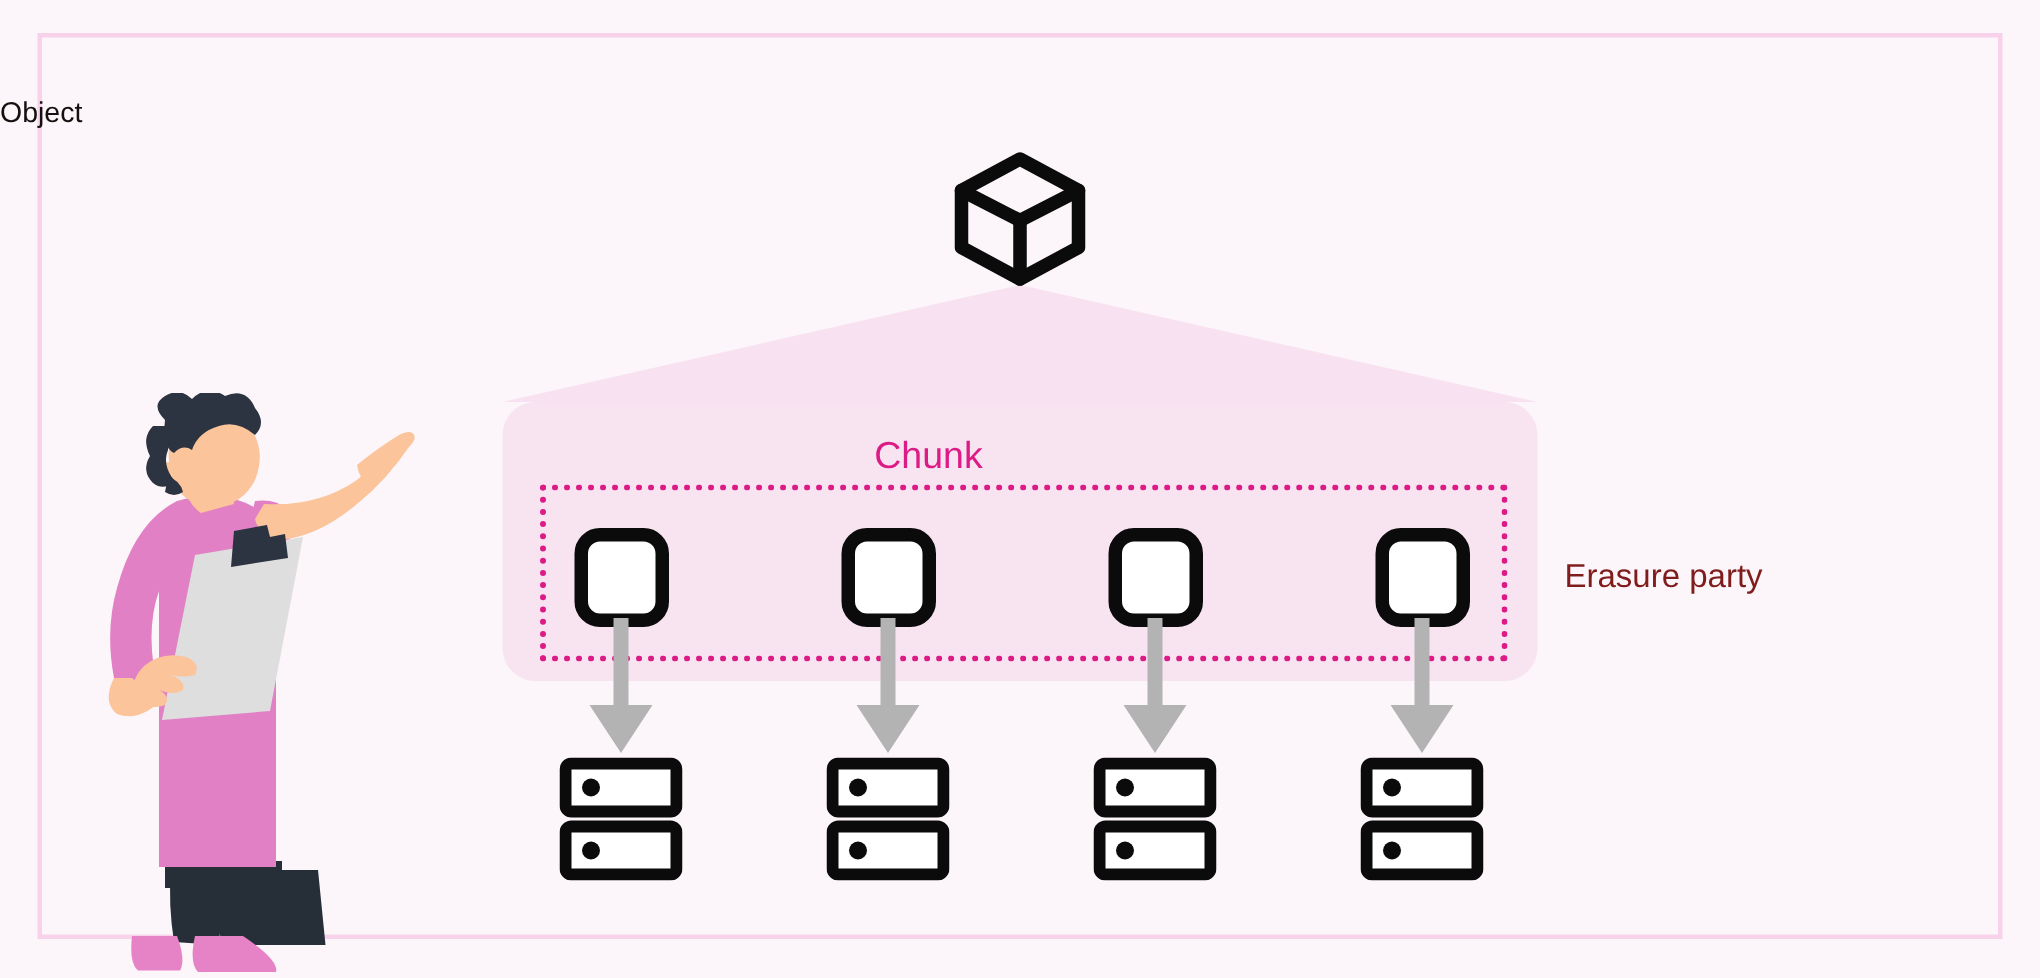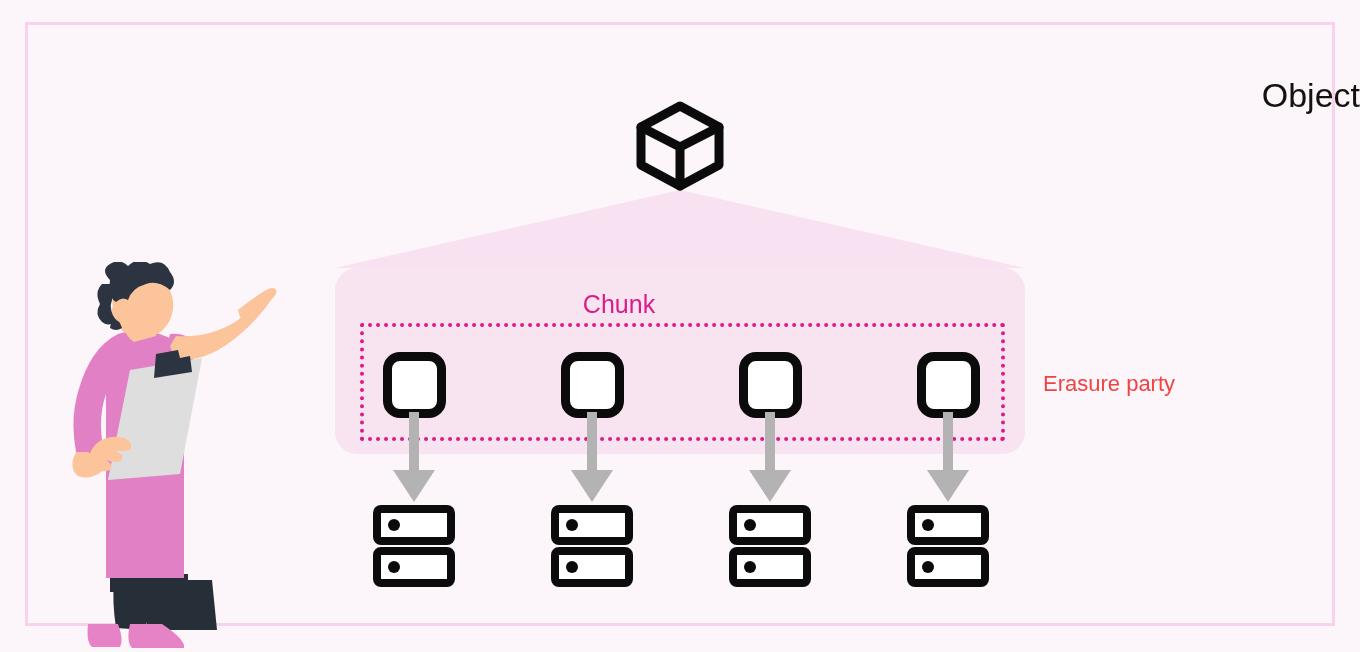--- a/index.html
+++ b/index.html
@@ -37,43 +37,43 @@
     box-sizing: border-box;
     pointer-events: none;
   }
   
   .lbl {
     position: absolute;
     white-space: nowrap;
     line-height: 1;
   }
   #object-label {
-    left: 0; top: 78px;
-    width: 1360px;
-    text-align: right;
-    font-size: 34px;
+    left: 0; top: 66px;
+    width: 1360px;
+    text-align: left;
+    font-size: 19px;
     color: #14110F;
   }
   #object-label-inner {
     position: relative;
     left: -0px;
   }
   #chunk-label {
     left: 335px;
     top: 292px;
     width: 568px;
     text-align: center;
     font-size: 25px;
     color: #DD1B86;
   }
   #erasure-label {
     left: 1043px;
     top: 373px;
     font-size: 22px;
-    color: #ef4444;
+    color: #7f1d1d;
   }
   
   #chunk-box {
     position: absolute;
     left: 335px;
     top: 268px;
     width: 690px;
     height: 186px;
     background: #F8E4F1;
     border-radius: 22px;

